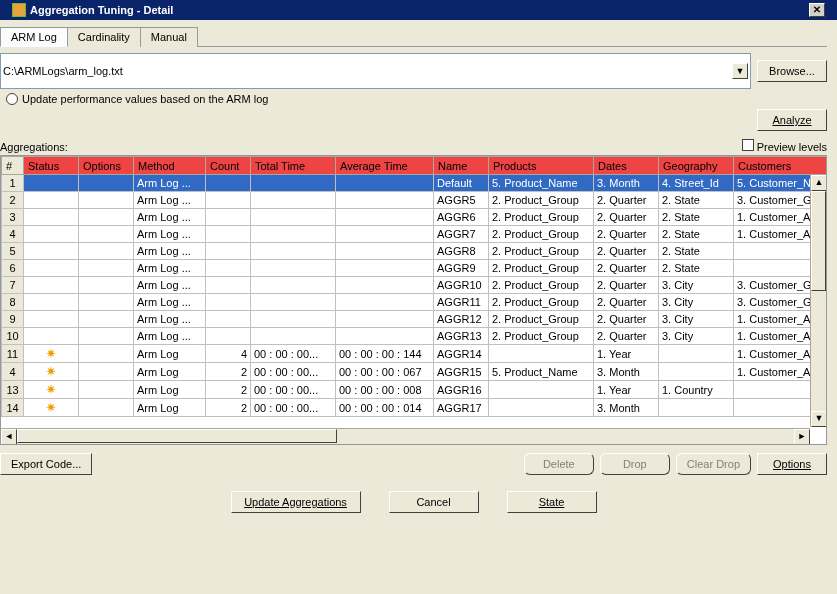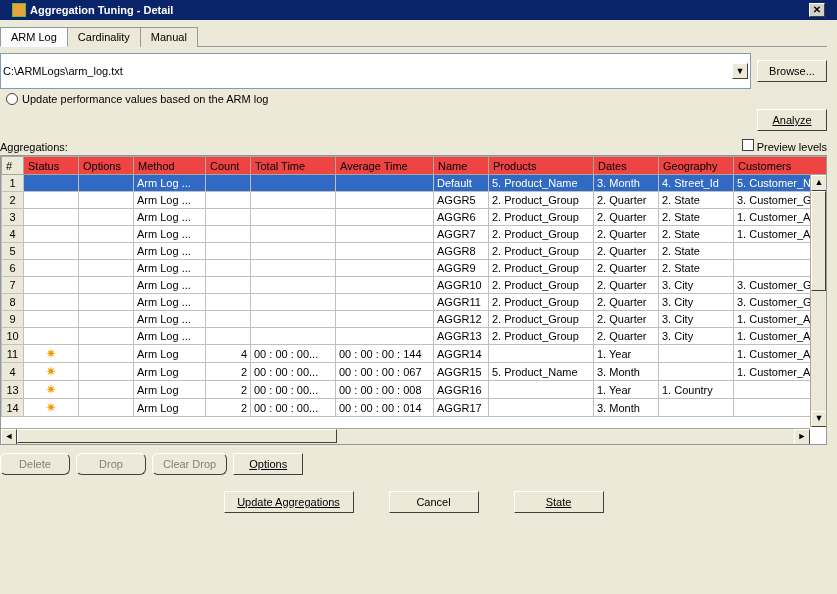--- a/index.html
+++ b/index.html
@@ -79,21 +79,21 @@
   tr.selected td.rowhdr { background:#ece9d8; color:#000;}
   td.rowhdr, th.rowhdr { background:#ece9d8 !important; text-align:center;}
   .scrollbar-v { position:absolute; right:0; top:19px; bottom:17px; width:16px; background:#ece9d8; border-left:1px solid #aca899; display:flex; flex-direction:column;}
   .scrollbar-h { position:absolute; left:0; right:16px; bottom:0; height:16px; background:#ece9d8; border-top:1px solid #aca899; display:flex;}
   .sb-btn { width:16px; height:16px; background:#ece9d8; border:1px solid #fff; border-right-color:#404040; border-bottom-color:#404040; text-align:center; line-height:12px; font-size:9px;}
   .sb-track { flex:1; background:#ece9d8;}
   .sb-thumb-v { background:#ece9d8; border:1px solid #fff; border-right-color:#404040; border-bottom-color:#404040; height:100px; margin-top:0;}
   .sb-thumb-h { background:#ece9d8; border:1px solid #fff; border-right-color:#404040; border-bottom-color:#404040; width:320px; height:14px;}
   .bottom-row1 { display:flex; justify-content:space-between; margin-top:8px;}
   .bottom-row1 .right-btns { display:flex; gap:6px;}
-  .bottom-row2 { display:flex; justify-content:center; gap:35px; margin-top:16px;}
+  .bottom-row2 { display:flex; justify-content:center; gap:28px; margin-top:16px;}
   .u { text-decoration:underline; }
   .star { color:#f0a000; font-size:13px; }
   .app-icon { width:14px;height:14px;background:#e8a23a;border:1px solid #6b4;}
 </style>
 </head>
 <body>
 
 <div class="titlebar">
   <div class="title">
     <span class="app-icon"></span>
@@ -380,20 +380,23 @@
     <div class="scrollbar-h">
       <div class="sb-btn">◄</div>
       <div class="sb-track">
           <div class="sb-thumb-h"></div>
         </div>
       <div class="sb-btn">►</div>
     </div>
   </div>
 
   <div class="bottom-row1">
+    <button class="btn">
+        <span>Export Code...</span>
+      </button>
     <div class="right-btns">
       <button class="btn disabled">
           <span>Delete</span>
         </button>
       <button class="btn disabled">
           <span>Drop</span>
         </button>
       <button class="btn disabled">
           <span>Clear Drop</span>
         </button>

